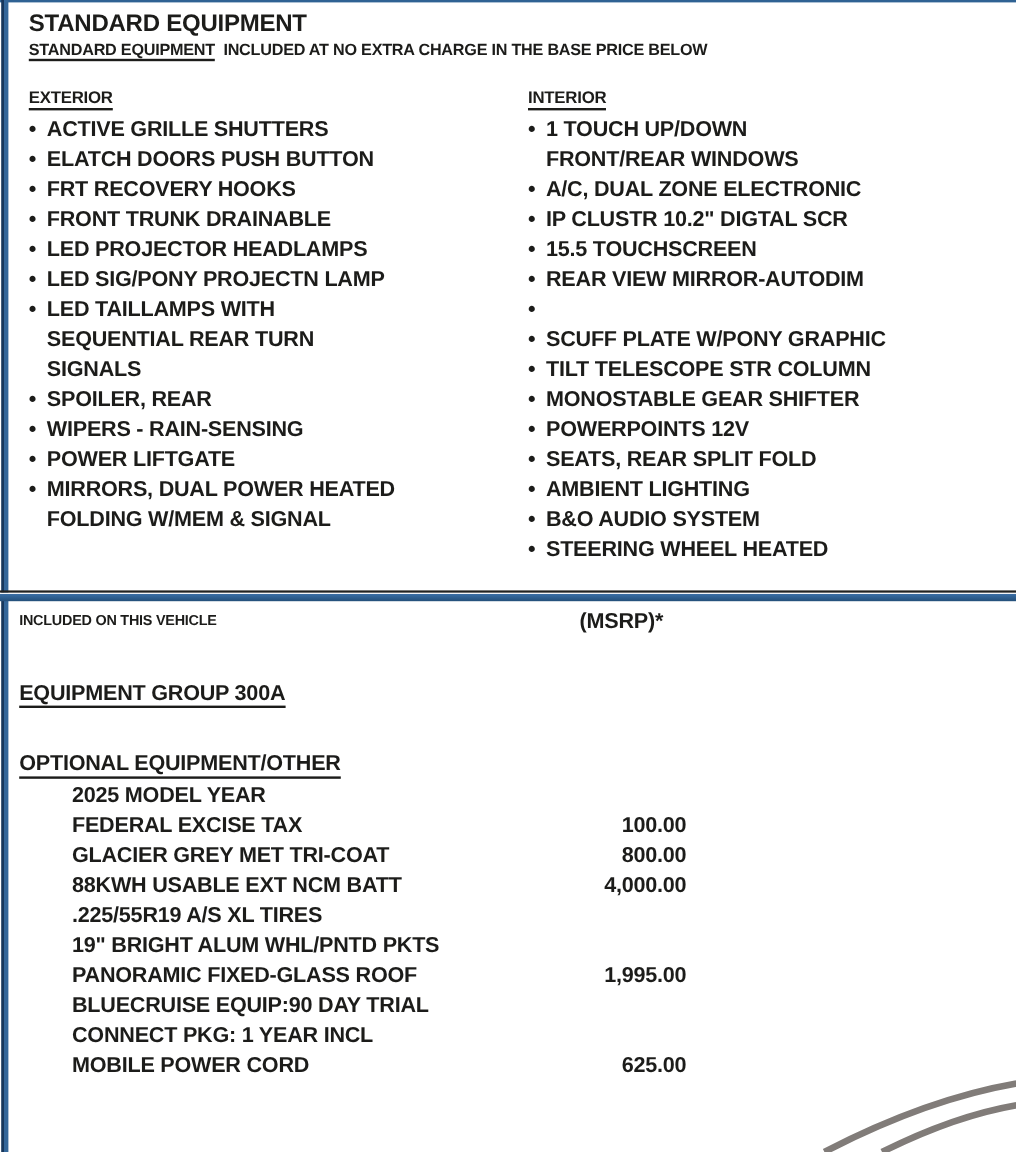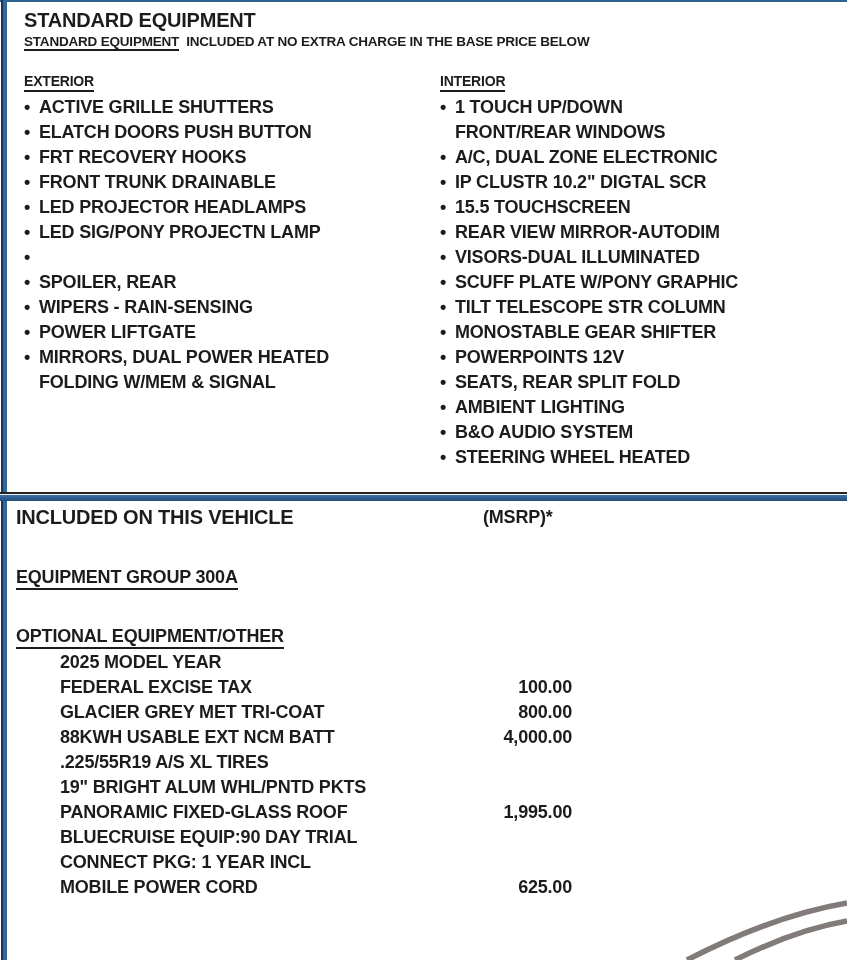--- a/index.html
+++ b/index.html
@@ -34,21 +34,21 @@
   .dot { width:15px; flex:none; }
   .btxt { white-space:pre-line; }
 
   
   .divider { position:absolute; left:0; right:0; top:492px; }
   .divider .dk { height:2px; background:#222220; }
   .divider .gap { height:1px; background:#f2f4f7; }
   .divider .blue { height:6px; background:linear-gradient(#3a6ea5,#234f79); }
 
   
-  .included-header { position:absolute; left:16px; top:506px; font-size:20px; line-height:23px; }
+  .included-header { position:absolute; left:16px; top:506px; font-size:12px; line-height:23px; }
   .msrp-label { position:absolute; left:483px; top:506px; font-size:18px; line-height:23px; }
   .equip-group { position:absolute; left:16px; top:566px; font-size:18px; line-height:23px; }
   .equip-group span, .optional-header span { border-bottom:2.5px solid #1c1c1a; padding-bottom:0.5px; }
   .optional-header { position:absolute; left:16px; top:625px; font-size:18px; line-height:23px; }
   .options { position:absolute; left:16px; top:650px; width:556px; }
   .option-row { display:flex; justify-content:space-between; font-size:18px; line-height:25px; height:25px;margin-left:44px; }
   .option-price { text-align:right; white-space:nowrap; }
 
   
   .swoosh { position:absolute; right:0; bottom:0; width:232px; height:92px; }
@@ -95,20 +95,23 @@
         <span class="btxt">LED PROJECTOR HEADLAMPS</span>
       </div>
 
       <div class="bullet-item">
         <span class="dot">•</span>
         <span class="btxt">LED SIG/PONY PROJECTN LAMP</span>
       </div>
 
       <div class="bullet-item">
         <span class="dot">•</span>
+        <span class="btxt">LED TAILLAMPS WITH
+SEQUENTIAL REAR TURN
+SIGNALS</span>
       </div>
 
       <div class="bullet-item">
         <span class="dot">•</span>
         <span class="btxt">SPOILER, REAR</span>
       </div>
 
       <div class="bullet-item">
         <span class="dot">•</span>
         <span class="btxt">WIPERS - RAIN-SENSING</span>
@@ -154,21 +157,20 @@
         <span class="btxt">15.5 TOUCHSCREEN</span>
       </div>
 
       <div class="bullet-item">
         <span class="dot">•</span>
         <span class="btxt">REAR VIEW MIRROR-AUTODIM</span>
       </div>
 
       <div class="bullet-item">
         <span class="dot">•</span>
-        <span class="btxt">VISORS-DUAL ILLUMINATED</span>
       </div>
 
       <div class="bullet-item">
         <span class="dot">•</span>
         <span class="btxt">SCUFF PLATE W/PONY GRAPHIC</span>
       </div>
 
       <div class="bullet-item">
         <span class="dot">•</span>
         <span class="btxt">TILT TELESCOPE STR COLUMN</span>

